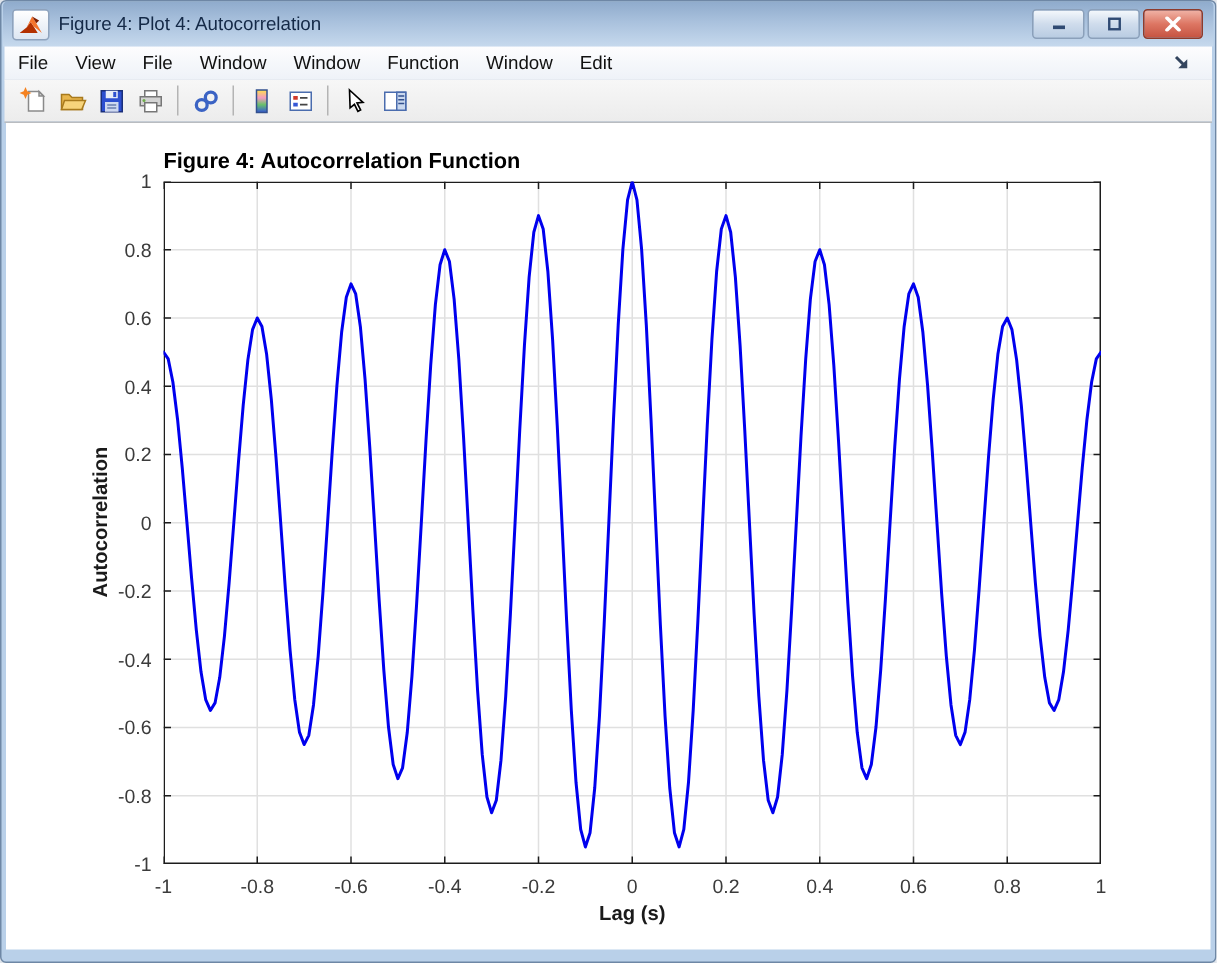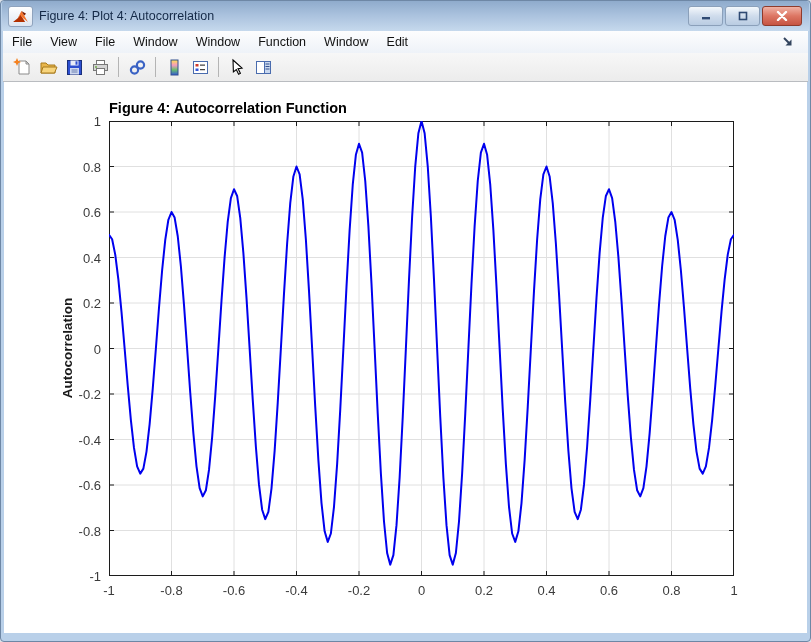--- a/index.html
+++ b/index.html
@@ -154,20 +154,21 @@
           <rect x="2.5" y="3.5" width="14" height="12" fill="#fff" stroke="#4a6cae"></rect>
           <rect x="10.5" y="3.5" width="6" height="12" fill="#c9d8ef" stroke="#4a6cae"></rect>
           <path d="M11.5 6 h4 M11.5 8.5 h4 M11.5 11 h4" stroke="#33508e" stroke-width="1"></path>
         </svg>
       </button>
     </div>
 
   <div class="canvas">
     <div class="fig-title">Figure 4: Autocorrelation Function</div>
     <div class="ylabel">Autocorrelation</div>
+    <div class="xlabel">Lag (s)</div>
     <div class="axes">
       <svg id="plot-svg" width="625" height="455" viewBox="0 0 625 455">
           <line x1="62.499999999999986" y1="0" x2="62.499999999999986" y2="455" stroke="#e0e0e0" stroke-width="1"></line>
           <line x1="125" y1="0" x2="125" y2="455" stroke="#e0e0e0" stroke-width="1"></line>
           <line x1="187.5" y1="0" x2="187.5" y2="455" stroke="#e0e0e0" stroke-width="1"></line>
           <line x1="250" y1="0" x2="250" y2="455" stroke="#e0e0e0" stroke-width="1"></line>
           <line x1="312.5" y1="0" x2="312.5" y2="455" stroke="#e0e0e0" stroke-width="1"></line>
           <line x1="375" y1="0" x2="375" y2="455" stroke="#e0e0e0" stroke-width="1"></line>
           <line x1="437.5" y1="0" x2="437.5" y2="455" stroke="#e0e0e0" stroke-width="1"></line>
           <line x1="500" y1="0" x2="500" y2="455" stroke="#e0e0e0" stroke-width="1"></line>

